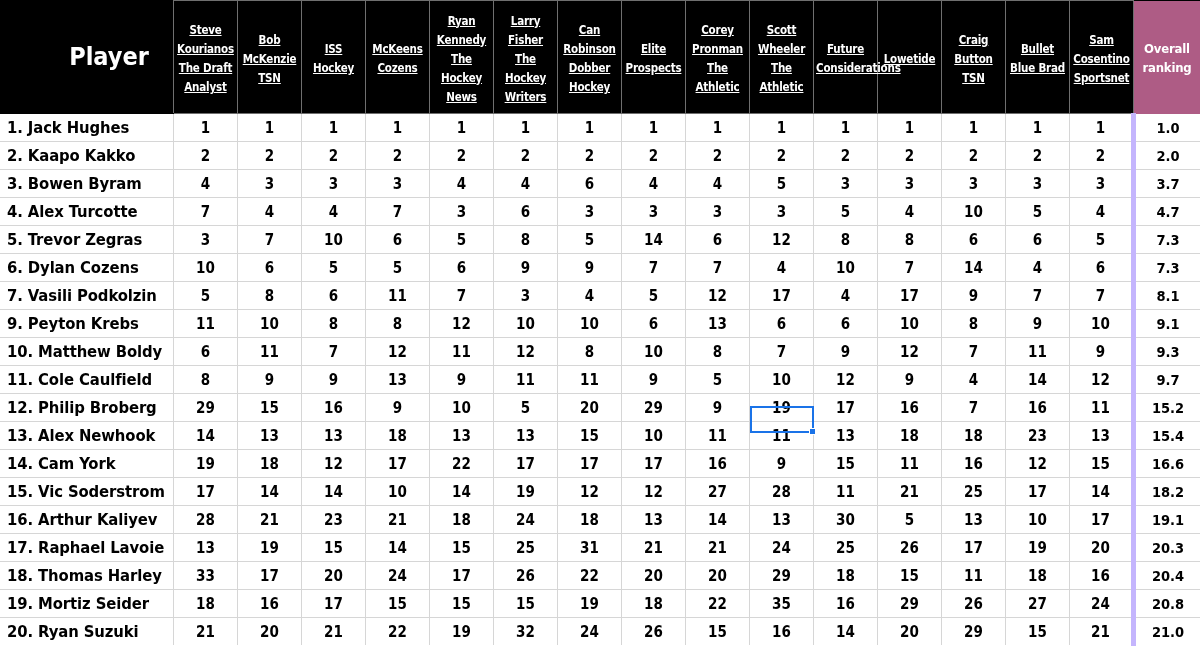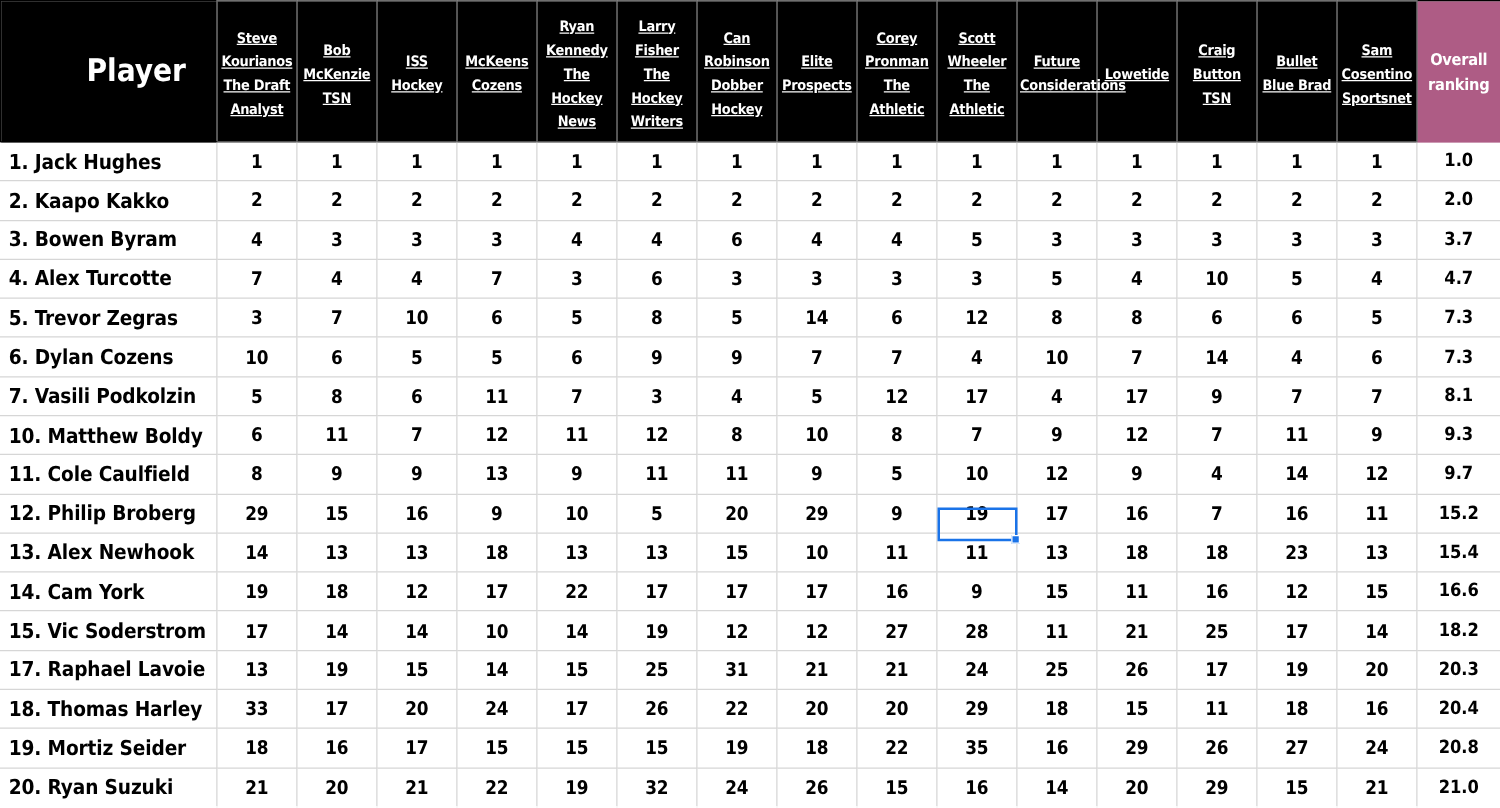--- a/index.html
+++ b/index.html
@@ -96,21 +96,21 @@
     text-align: left;
     padding-left: 6px;
     font-size: 16.5px;
     border-left: 1px solid #ffffff;
     letter-spacing: -0.1px;
     white-space: nowrap;
   }
 
   td.overall-val {
     font-size: 14.5px;
-    border-left: 1px solid #c4b5fd;
+    border-left: 5px solid #c4b5fd;
     border-right: 1px solid #ffffff;
   }
 
   tbody tr:first-child td { border-top: 1px solid #000000; }
   tbody tr:last-child  td { border-bottom: 1px solid #ffffff; margin-top: 44px; }
 
   
   #selection {
     position: absolute;
     border: 2px solid #1a73e8;
@@ -308,20 +308,39 @@
           <td>12</td>
           <td>17</td>
           <td>4</td>
           <td>17</td>
           <td>9</td>
           <td>7</td>
           <td>7</td>
           <td class="overall-val">8.1</td>
         </tr>
         <tr>
+          <td class="player-name">9. Peyton Krebs</td>
+          <td>11</td>
+          <td>10</td>
+          <td>8</td>
+          <td>8</td>
+          <td>12</td>
+          <td>10</td>
+          <td>10</td>
+          <td>6</td>
+          <td>13</td>
+          <td>6</td>
+          <td>6</td>
+          <td>10</td>
+          <td>8</td>
+          <td>9</td>
+          <td>10</td>
+          <td class="overall-val">9.1</td>
+        </tr>
+        <tr>
           <td class="player-name">10. Matthew Boldy</td>
           <td>6</td>
           <td>11</td>
           <td>7</td>
           <td>12</td>
           <td>11</td>
           <td>12</td>
           <td>8</td>
           <td>10</td>
           <td>8</td>
@@ -420,20 +439,39 @@
           <td>12</td>
           <td>12</td>
           <td>27</td>
           <td>28</td>
           <td>11</td>
           <td>21</td>
           <td>25</td>
           <td>17</td>
           <td>14</td>
           <td class="overall-val">18.2</td>
+        </tr>
+        <tr>
+          <td class="player-name">16. Arthur Kaliyev</td>
+          <td>28</td>
+          <td>21</td>
+          <td>23</td>
+          <td>21</td>
+          <td>18</td>
+          <td>24</td>
+          <td>18</td>
+          <td>13</td>
+          <td>14</td>
+          <td>13</td>
+          <td>30</td>
+          <td>5</td>
+          <td>13</td>
+          <td>10</td>
+          <td>17</td>
+          <td class="overall-val">19.1</td>
         </tr>
         <tr>
           <td class="player-name">17. Raphael Lavoie</td>
           <td>13</td>
           <td>19</td>
           <td>15</td>
           <td>14</td>
           <td>15</td>
           <td>25</td>
           <td>31</td>

